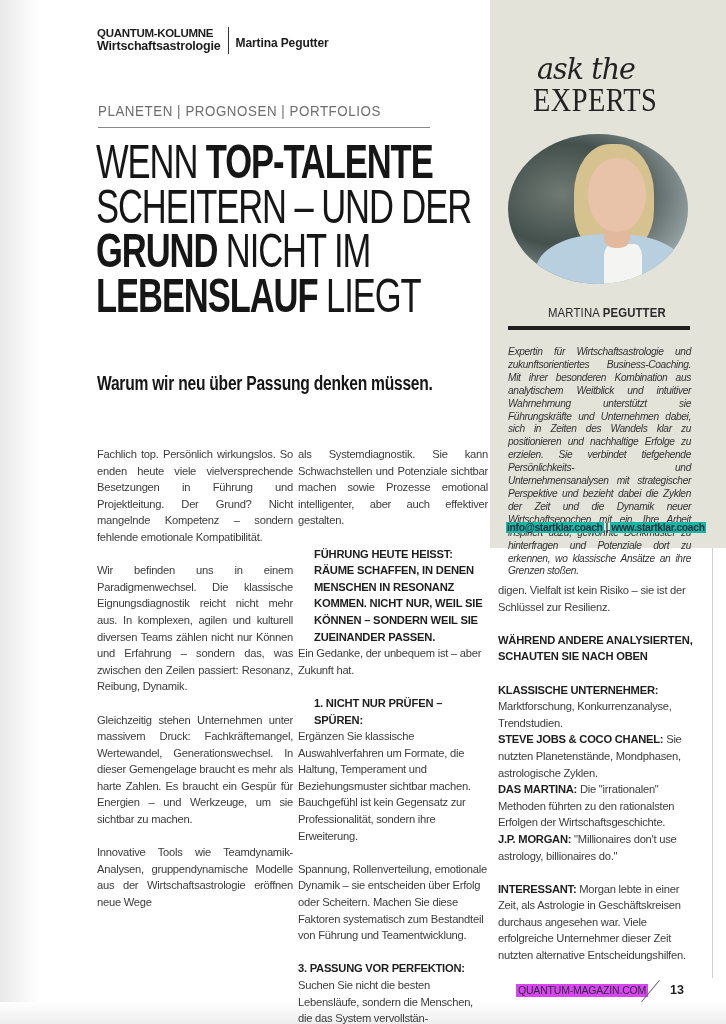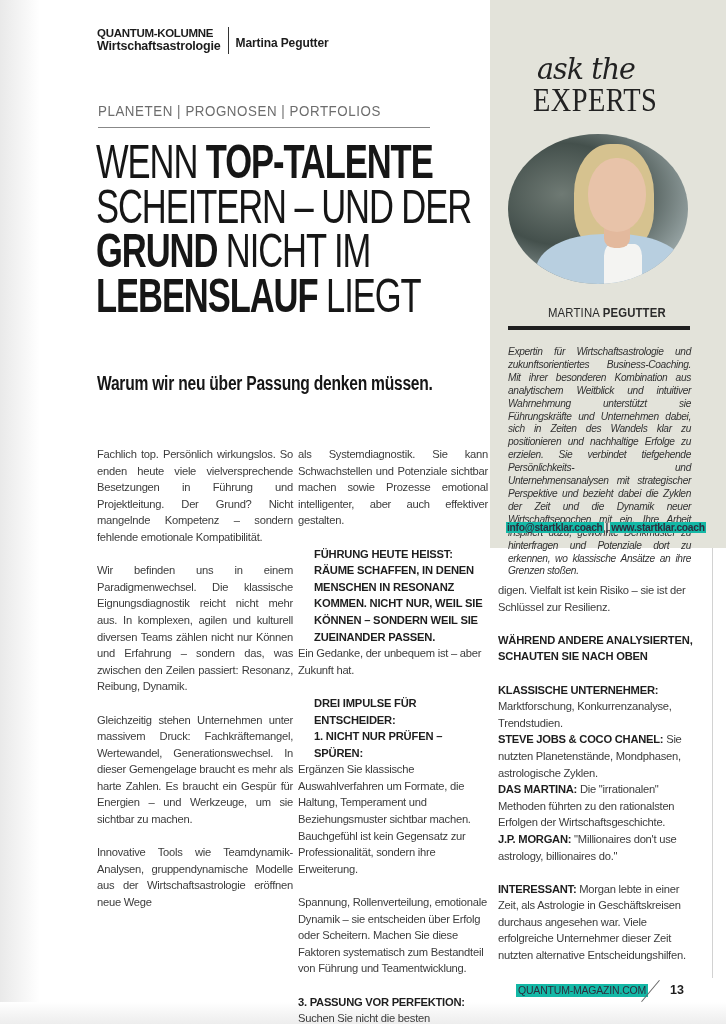--- a/index.html
+++ b/index.html
@@ -67,21 +67,21 @@
   .expert-name .b { font-weight: bold; }
   .expert-rule { position: absolute; left: 508px; top: 326px; width: 182px; height: 4px; background: #1f1f1f; }
   .expert-bio { position: absolute; left: 508px; top: 346px; width: 183px; font-style: italic; font-size: 10.2px;
     line-height: 12.9px; color: #333; text-align: justify; letter-spacing: -0.35px; }
   .contact { position: absolute; left: 506px; top: 522px; font-size: 10.3px; font-weight: bold; color: #2d2d3d;
     letter-spacing: -0.3px; white-space: nowrap; }
   .contact .link { background: #14b8a6; padding: 0 1px; }
   .contact .sep { padding: 0 2px; }
 
   
-  .footer-site { position: absolute; left: 516px; top: 984px; font-size: 10.5px; color: #2d2d3d; background: #14b8a6;
+  .footer-site { position: absolute; left: 516px; top: 984px; font-size: 10.5px; color: #2d2d3d; background: #d946ef;
     padding: 0 2px; letter-spacing: -0.2px; line-height: 13px; }
   .footer-slash { position: absolute; left: 650px; top: 977px; width: 1px; height: 28px; background: #666; transform: rotate(40deg); }
   .footer-page { position: absolute; left: 670px; top: 983px; font-size: 12.5px; font-weight: bold; color: #1e1e1e; }
   .right-edge { position: absolute; left: 712px; top: 548px; width: 1px; height: 430px; background: #d2d2d2; }
 </style>
 </head>
 <body>
 
 <div class="page-shade"></div>
 <div class="bottom-shade"></div>
@@ -111,21 +111,20 @@
   <p>Fachlich top. Persönlich wirkungslos. So enden heute viele vielversprechende Besetzungen in Führung und Projektleitung. Der Grund? Nicht mangelnde Kompetenz – sondern fehlende emotionale Kompatibilität.</p>
   <p>Wir befinden uns in einem Paradigmenwechsel. Die klassische Eignungsdiagnostik reicht nicht mehr aus. In komplexen, agilen und kulturell diversen Teams zählen nicht nur Können und Erfahrung – sondern das, was zwischen den Zeilen passiert: Resonanz, Reibung, Dynamik.</p>
   <p>Gleichzeitig stehen Unternehmen unter massivem Druck: Fachkräftemangel, Wertewandel, Generationswechsel. In dieser Gemengelage braucht es mehr als harte Zahlen. Es braucht ein Gespür für Energien – und Werkzeuge, um sie sichtbar zu machen.</p>
   <p>Innovative Tools wie Teamdynamik-Analysen, gruppendynamische Modelle aus der Wirtschaftsastrologie eröffnen neue Wege</p>
 </div>
 
 <div class="col col2">
   <p class="just">als Systemdiagnostik. Sie kann Schwachstellen und Potenziale sichtbar machen sowie Prozesse emotional intelligenter, aber auch effektiver gestalten.</p>
   <p class="hd nomb">FÜHRUNG HEUTE HEISST: RÄUME SCHAFFEN, IN DENEN MENSCHEN IN RESONANZ KOMMEN. NICHT NUR, WEIL SIE KÖNNEN – SONDERN WEIL SIE ZUEINANDER PASSEN.</p>
   <p>Ein Gedanke, der unbequem ist – aber Zukunft hat.</p>
-  <p class="hd nomb">DREI IMPULSE FÜR ENTSCHEIDER:</p>
   <p class="hd nomb">1. NICHT NUR PRÜFEN – SPÜREN:</p>
   <p>Ergänzen Sie klassische Auswahlverfahren um Formate, die Haltung, Temperament und Beziehungsmuster sichtbar machen. Bauchgefühl ist kein Gegensatz zur Professionalität, sondern ihre Erweiterung.</p>
   <p>Spannung, Rollenverteilung, emotionale Dynamik – sie entscheiden über Erfolg oder Scheitern. Machen Sie diese Faktoren systematisch zum Bestandteil von Führung und Teamentwicklung.</p>
   <p><span class="lbl">3. PASSUNG VOR PERFEKTION:</span><span> Suchen Sie nicht die besten Lebensläufe, sondern die Menschen, die das System vervollstän-</span></p>
 </div>
 
 <div class="col col3">
   <p>digen. Vielfalt ist kein Risiko – sie ist der Schlüssel zur Resilienz.</p>
   <p class="hd">WÄHREND ANDERE ANALYSIERTEN, SCHAUTEN SIE NACH OBEN</p>
   <p>

